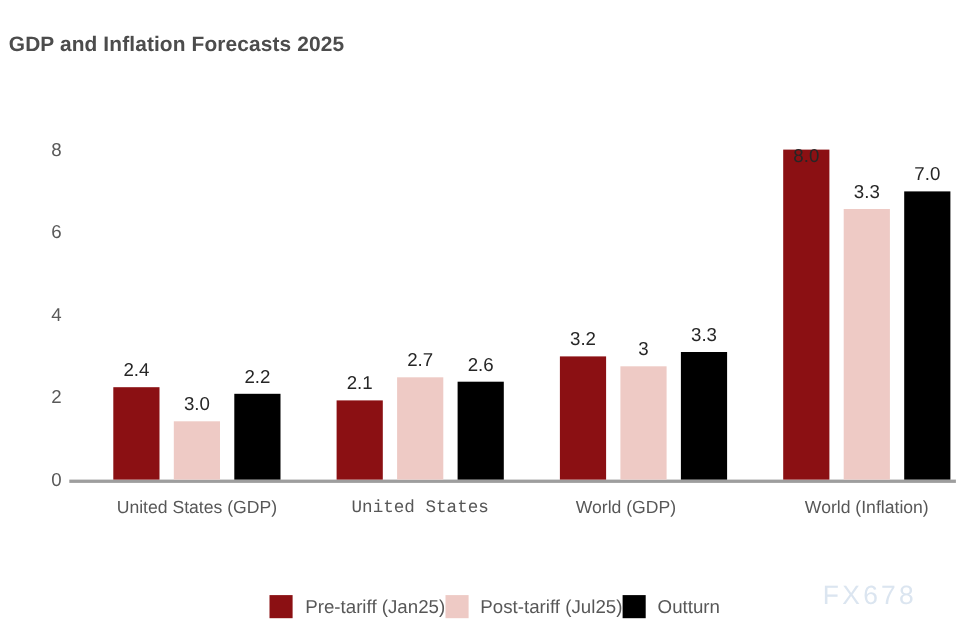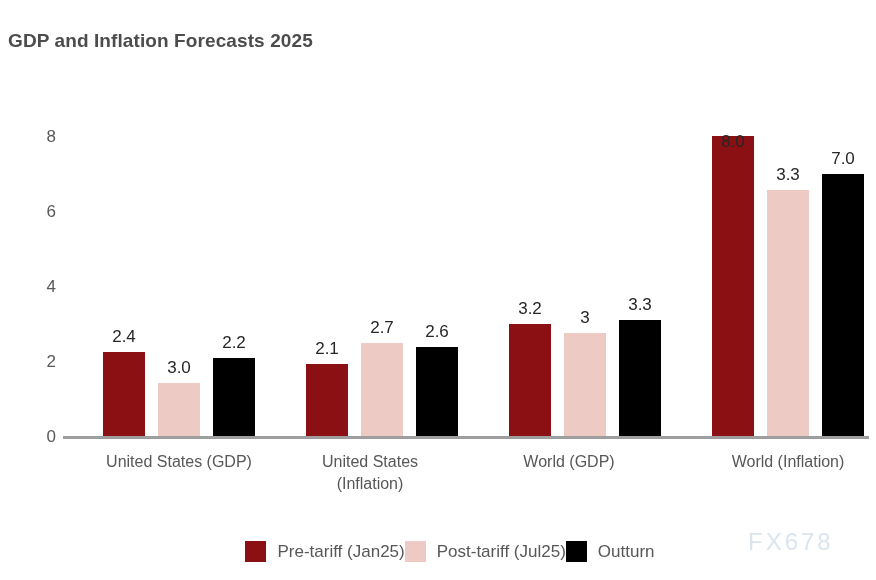--- a/index.html
+++ b/index.html
@@ -157,23 +157,22 @@
       <div class="bar" style="left: 767px; width: 42px; height: 246px; top: 190px; position: absolute; background: rgb(238, 202, 197);"></div>
       <div class="bar-value" style="left: 757px; width: 62px; top: 166px;">3.3</div>
       <div class="bar" style="left: 822px; width: 42px; height: 262.5px; top: 173.5px; position: absolute; background: rgb(0, 0, 0);"></div>
       <div class="bar-value" style="left: 812px; width: 62px; top: 149.5px;">7.0</div>
     </div>
 
   <div id="x-labels">
       <div class="x-group-label" style="left: 79px; width: 200px;">
         <div>United States (GDP)</div>
       </div>
-      <div class="x-group-label" style="left: 270px; width: 200px;">
+      <div class="x-group-label" style="left: 282px; width: 200px; font-family: Liberation Mono, monospace;">
         <div>United States</div>
-        <div>(Inflation)</div>
       </div>
       <div class="x-group-label" style="left: 469px; width: 200px;">
         <div>World (GDP)</div>
       </div>
       <div class="x-group-label" style="left: 688px; width: 200px;">
         <div>World (Inflation)</div>
       </div>
     </div>
 
   <div class="legend" id="legend">

